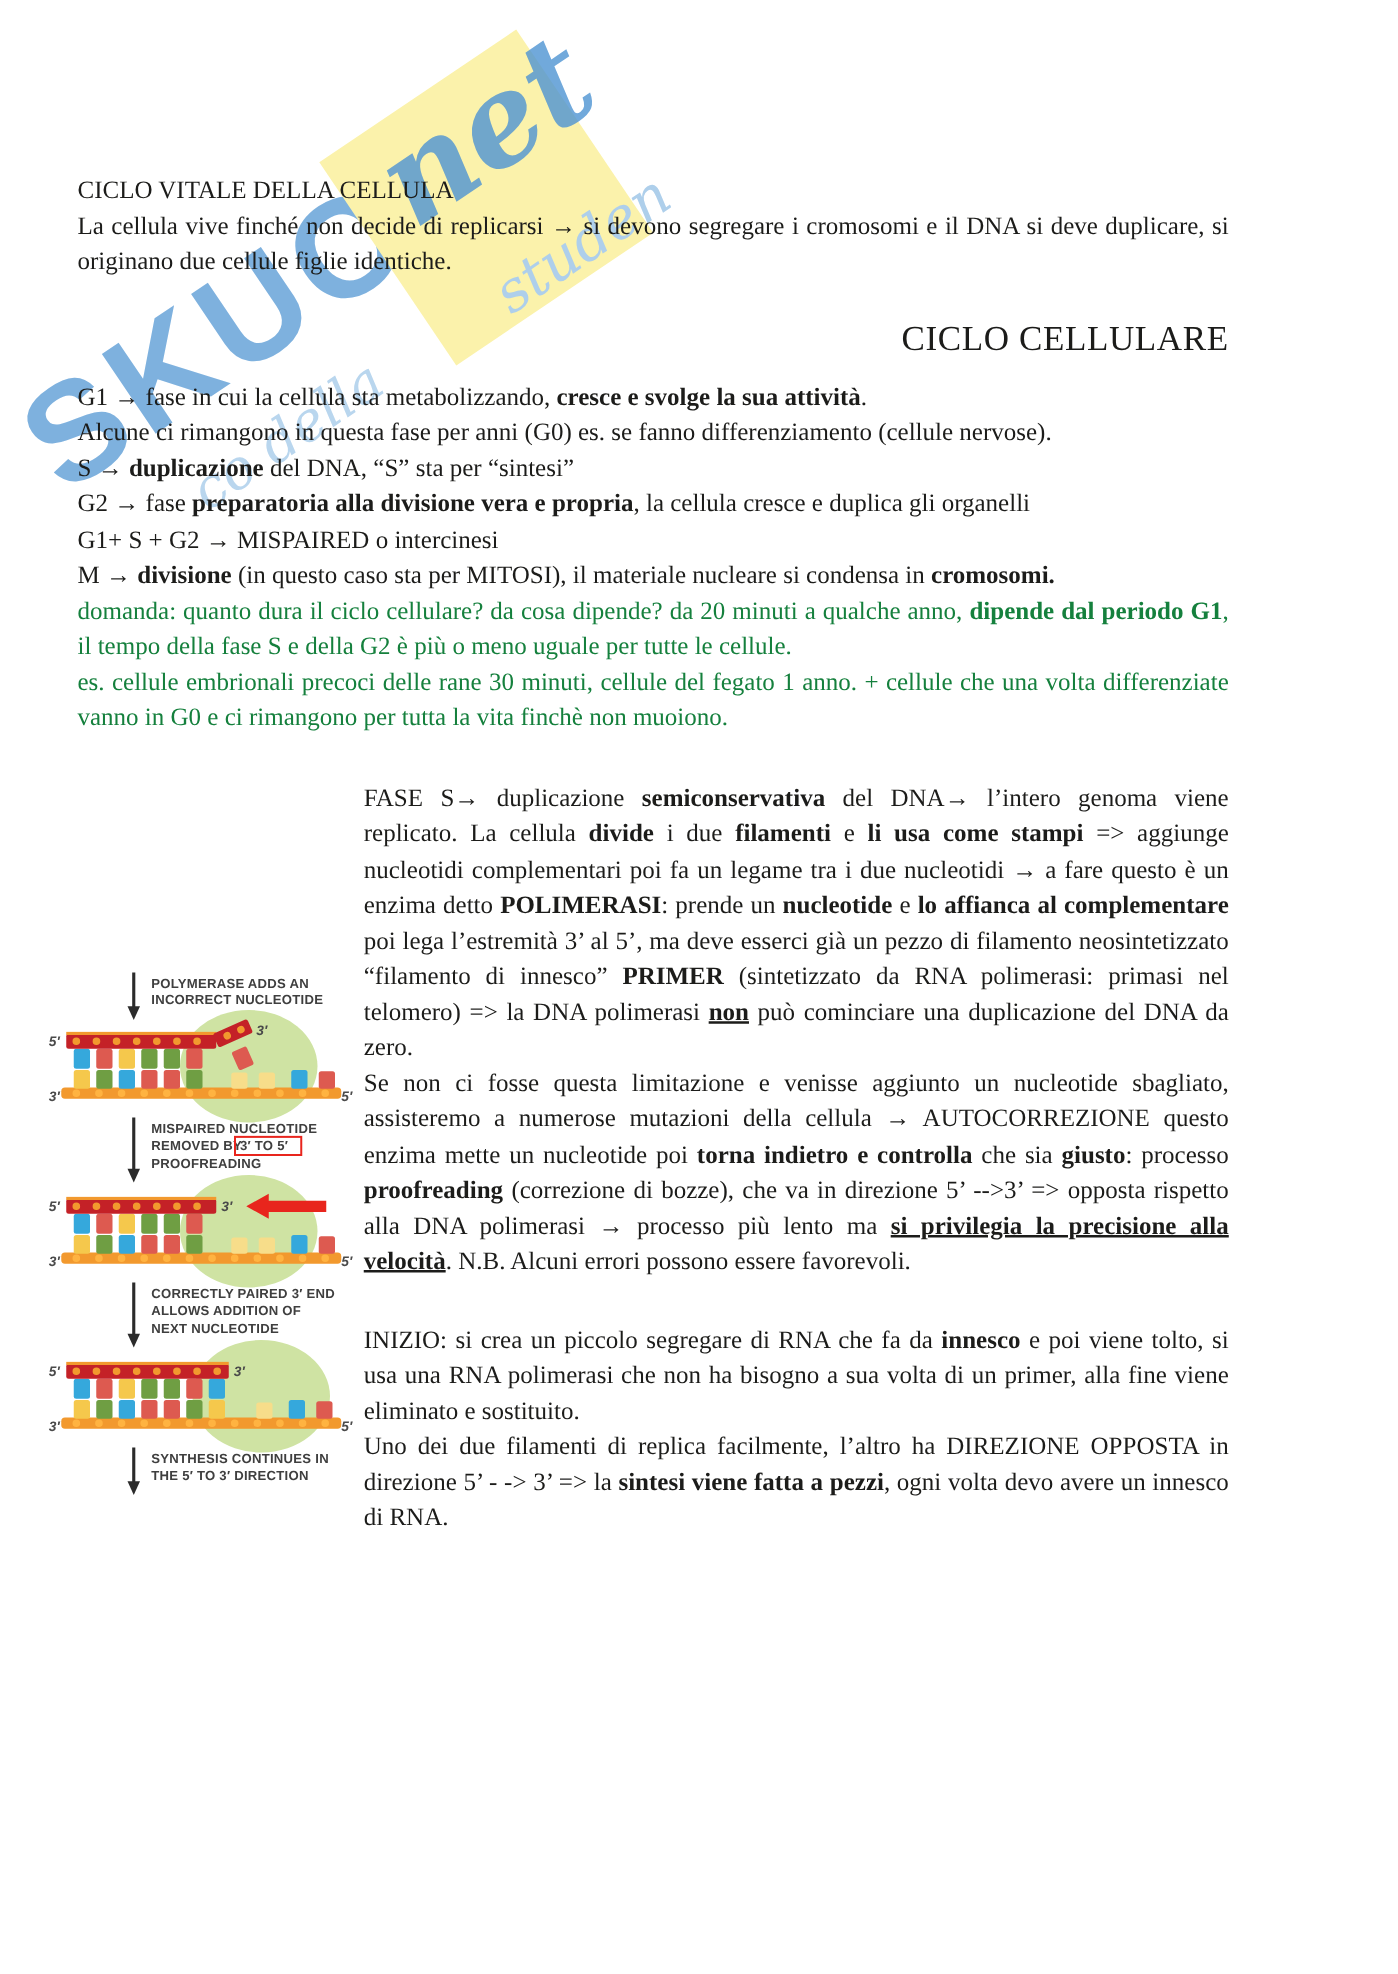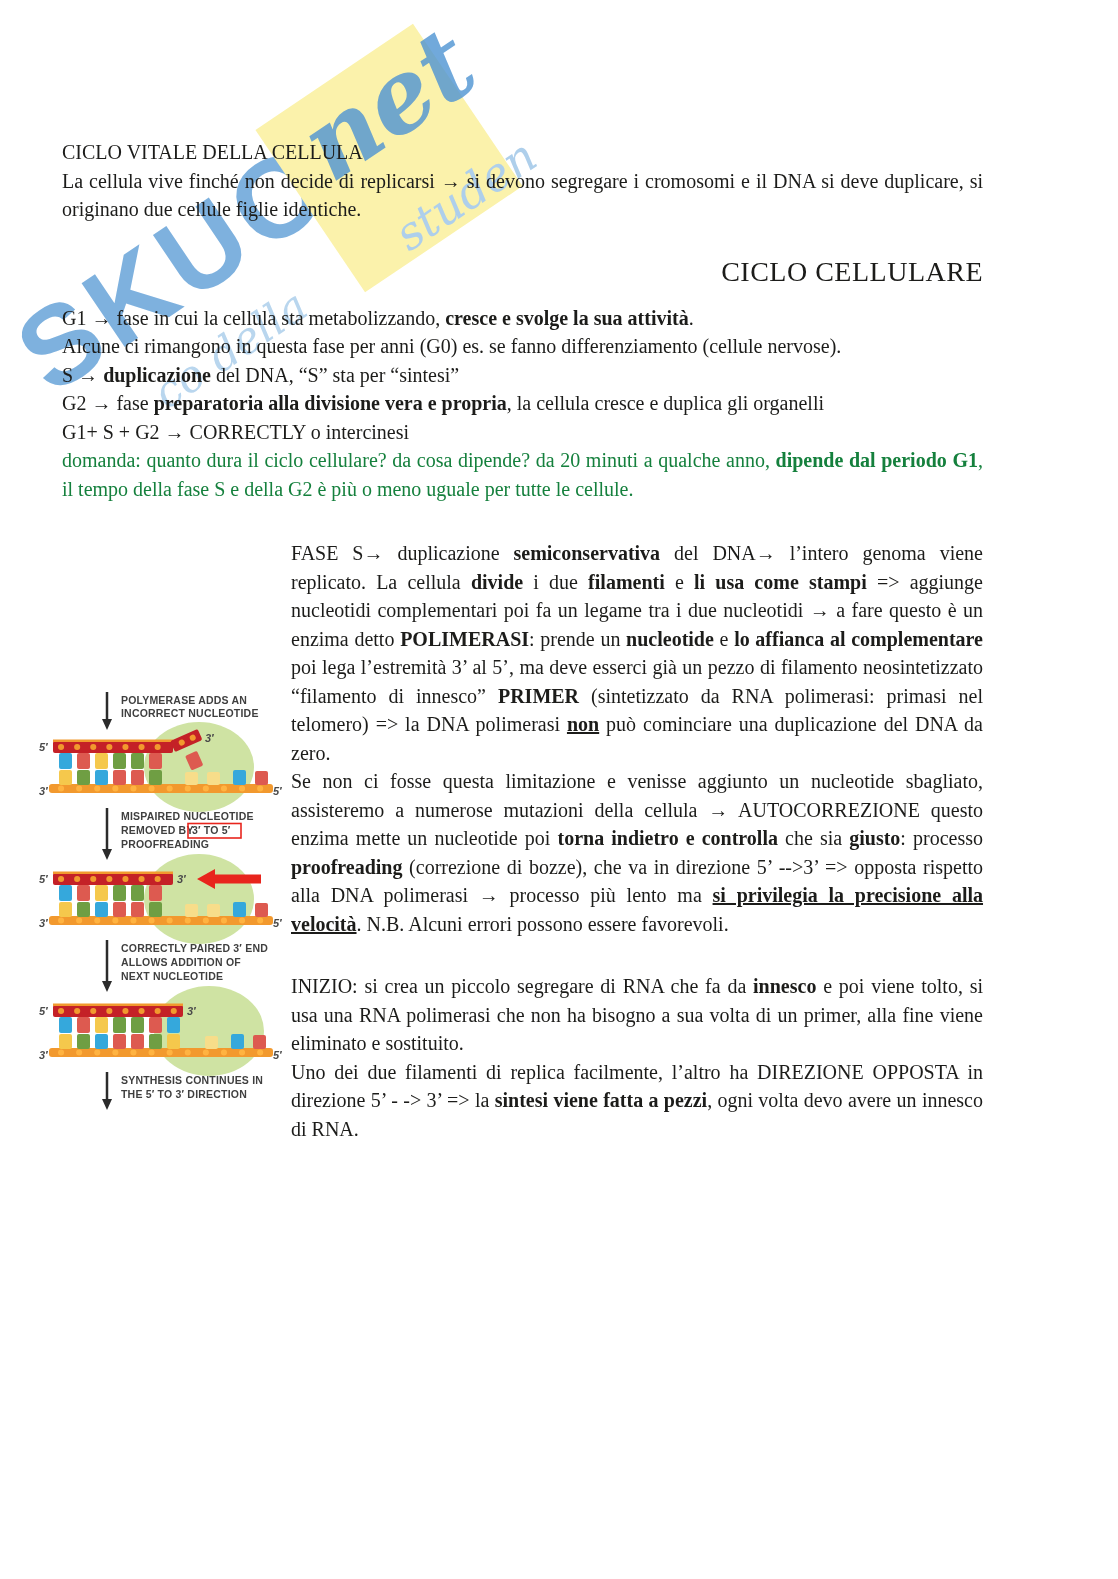--- a/index.html
+++ b/index.html
@@ -74,22 +74,24 @@
 
     <p class="noj"><span>CICLO VITALE DELLA CELLULA</span></p>
     <p><span>La cellula vive finché non decide di replicarsi → si devono segregare i cromosomi e il DNA si deve duplicare, si originano due cellule figlie identiche.</span></p>
 
     <h1 class="heading">CICLO CELLULARE</h1>
 
     <p><span>G1 → fase in cui la cellula sta metabolizzando, </span><span class="b">cresce e svolge la sua attività</span><span>.</span></p>
     <p><span>Alcune ci rimangono in questa fase per anni (G0) es. se fanno differenziamento (cellule nervose).</span></p>
     <p><span>S → </span><span class="b">duplicazione</span><span> del DNA, “S” sta per “sintesi”</span></p>
     <p><span>G2 → fase </span><span class="b">preparatoria alla divisione vera e propria</span><span>, la cellula cresce e duplica gli organelli</span></p>
-    <p><span>G1+ S + G2 → CORRECTLY o </span><span class="i">intercinesi</span></p>
+    <p><span>G1+ S + G2 → MISPAIRED o </span><span class="i">intercinesi</span></p>
+    <p><span>M → </span><span class="b">divisione</span><span> (in questo caso sta per MITOSI), il materiale nucleare si condensa in </span><span class="b">cromosomi.</span></p>
     <p class="green"><span>domanda: quanto dura il ciclo cellulare? da cosa dipende? da 20 minuti a qualche anno, </span><span class="b">dipende dal periodo G1</span><span>, il tempo della fase S e della G2 è più o meno uguale per tutte le cellule.</span></p>
+    <p class="green"><span>es. cellule embrionali precoci delle rane 30 minuti, cellule del fegato 1 anno. + cellule che una volta differenziate vanno in G0 e ci rimangono per tutta la vita finchè non muoiono.</span></p>
 
     <p class="fase-s"><span class="figure"><svg width="250" height="425" viewBox="0 0 250 425" xmlns="http://www.w3.org/2000/svg">
 
       <g transform="translate(0,46)">
         <ellipse class="blob" cx="162" cy="33" rx="55" ry="45"></ellipse>
         <rect class="bar-o" x="12" y="50" width="224" height="9" rx="3"></rect>
         <line class="dots-y" x1="24" y1="54.5" x2="226" y2="54.5"></line>
         <rect class="nt y2" x="148" y="38" width="13" height="13" rx="2"></rect>
         <rect class="nt y2" x="170" y="38" width="13" height="13" rx="2"></rect>
         <rect class="nt bl" x="196" y="36" width="13" height="15" rx="2"></rect>

